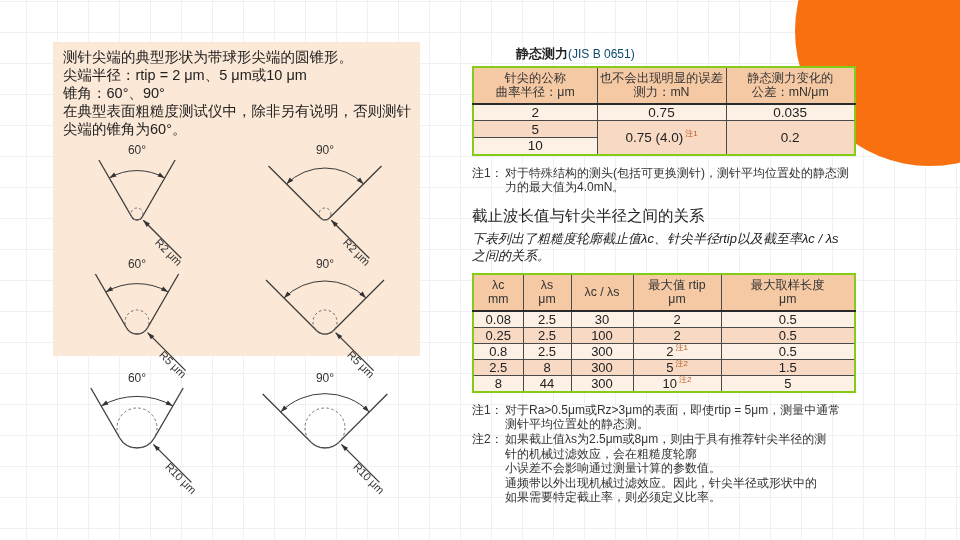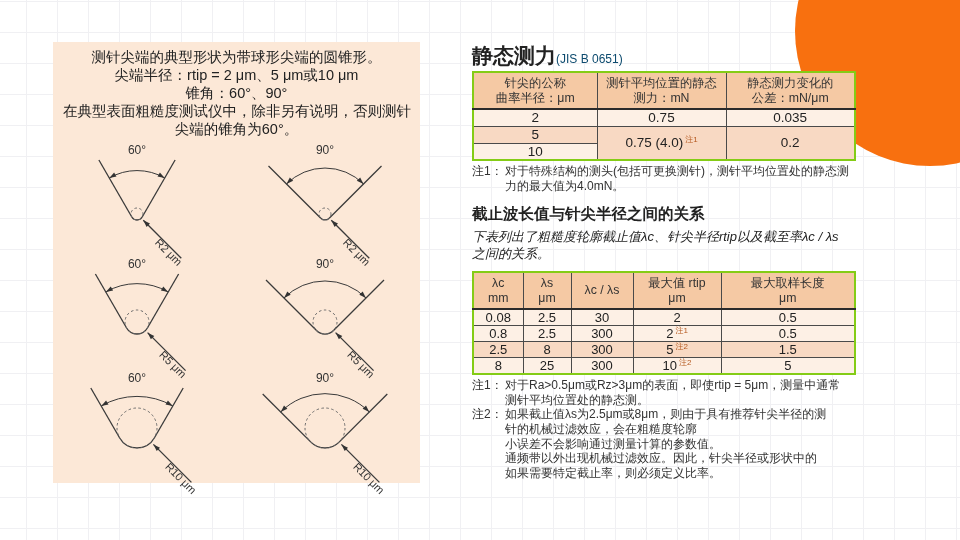--- a/index.html
+++ b/index.html
@@ -22,43 +22,42 @@
     width: 270px; height: 270px;
     border-radius: 50%;
     z-index: 0;
   }
   .content { position: absolute; inset: 0; z-index: 1; }
 
   
   .panel-left {
     position: absolute;
     left: 53px; top: 42px;
-    width: 367px; height: 441px;
+    width: 367px; height: 314px;
     padding: 7px 10px 0 10px;
-    text-align: center;
   }
   .intro div {
     font-size: 14.5px; line-height: 1.24;
     color: #222; white-space: nowrap;
   }
   .diagram-grid {
     margin-top: 3px;
     display: grid;
     grid-template-columns: 176px 176px;
     justify-content: center;
     column-gap: 12px;
   }
   .diagram { width: 176px; height: 114px; }
   .diagram svg { display: block; overflow: visible; }
 
   
   .col-right { position: absolute; left: 472px; top: 44px; width: 382px; }
 
   .sec-title { margin-bottom: 4px; line-height: 1.1; }
-  .t-main { font-weight: bold; font-size: 21px; color: #222; }
+  .t-main { font-weight: bold; font-size: 13px; color: #222; margin-left: 44px; }
   .t-suffix { font-size: 12px; color: #0c4a6e; }
 
   table { border-collapse: collapse; width: 382px; table-layout: fixed; }
   table { border: 2px solid #84cc16; }
   th, td { border: 1px solid #4a4a4a; text-align: center; vertical-align: middle; }
   thead th { border-bottom: 2px solid #2b2b2b; }
   th {
     background: #F5C9A4;
     font-weight: normal; font-size: 12.3px; line-height: 1.18;
     padding: 3px 1px; color: #333;
@@ -80,26 +79,26 @@
   #cutoff-table col.k2 { width: 48px; }
   #cutoff-table col.k3 { width: 62px; }
   #cutoff-table col.k4 { width: 88px; }
   #cutoff-table col.k5 { width: 134px; }
 
   sup.note-ref {
     font-size: 8px; color: #B5591F;
     vertical-align: super; margin-left: 2px; line-height: 0;
   }
 
-  .notes { margin-top: 3px; }
+  .notes { margin-top: 10px; }
   .note { display: flex; font-size: 12px; line-height: 1.22; color: #333; }
   .note-label { flex: 0 0 33px; }
   .note-body div { white-space: nowrap; }
 
-  .sec-title2 { margin-top: 11px; font-weight: bold; font-size: 15.5px; color: #222; }
+  .sec-title2 { margin-top: 11px; font-weight: normal; font-size: 15.5px; color: #222; }
   .para { margin-top: 4px; }
   .para div { font-size: 13px; line-height: 1.3; white-space: nowrap; color: #222; font-style: italic; }
 </style>
 </head>
 <body>
 
 <div class="blob" style="background: rgb(248, 112, 15);"></div>
 
 <div class="content">
 
@@ -217,21 +216,21 @@
           <col class="c2">
           <col class="c3">
         </colgroup>
       <thead>
         <tr>
           <th>
             <div>针尖的公称</div>
               <div>曲率半径：μm</div>
           </th>
           <th>
-            <div>测针平均位置的静态</div>
+            <div>也不会出现明显的误差</div>
               <div>测力：mN</div>
           </th>
           <th>
             <div>静态测力变化的</div>
               <div>公差：mN/μm</div>
           </th>
         </tr>
       </thead>
       <tbody>
         <tr>
@@ -300,37 +299,44 @@
           </tr>
       </thead>
       <tbody id="cutoff-tbody">
           <tr class="light">
             <td>0.08</td>
             <td>2.5</td>
             <td>30</td>
             <td>2</td>
             <td>0.5</td>
           </tr>
+          <tr class="shade">
+            <td>0.25</td>
+            <td>2.5</td>
+            <td>100</td>
+            <td>2</td>
+            <td>0.5</td>
+          </tr>
           <tr class="light">
             <td>0.8</td>
             <td>2.5</td>
             <td>300</td>
             <td>2<sup class="note-ref">注1</sup></td>
             <td>0.5</td>
           </tr>
           <tr class="shade">
             <td>2.5</td>
             <td>8</td>
             <td>300</td>
             <td>5<sup class="note-ref">注2</sup></td>
             <td>1.5</td>
           </tr>
           <tr class="light">
             <td>8</td>
-            <td>25</td>
+            <td>44</td>
             <td>300</td>
             <td>10<sup class="note-ref">注2</sup></td>
             <td>5</td>
           </tr>
         </tbody>
     </table>
 
     <div class="notes">
         <div class="note">
           <span class="note-label">注1：</span>

